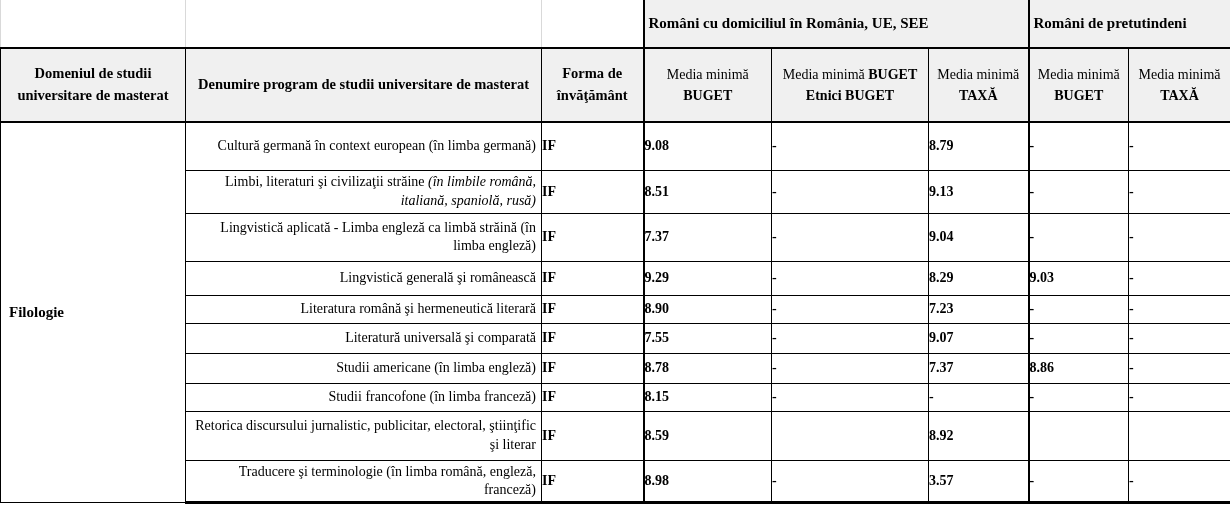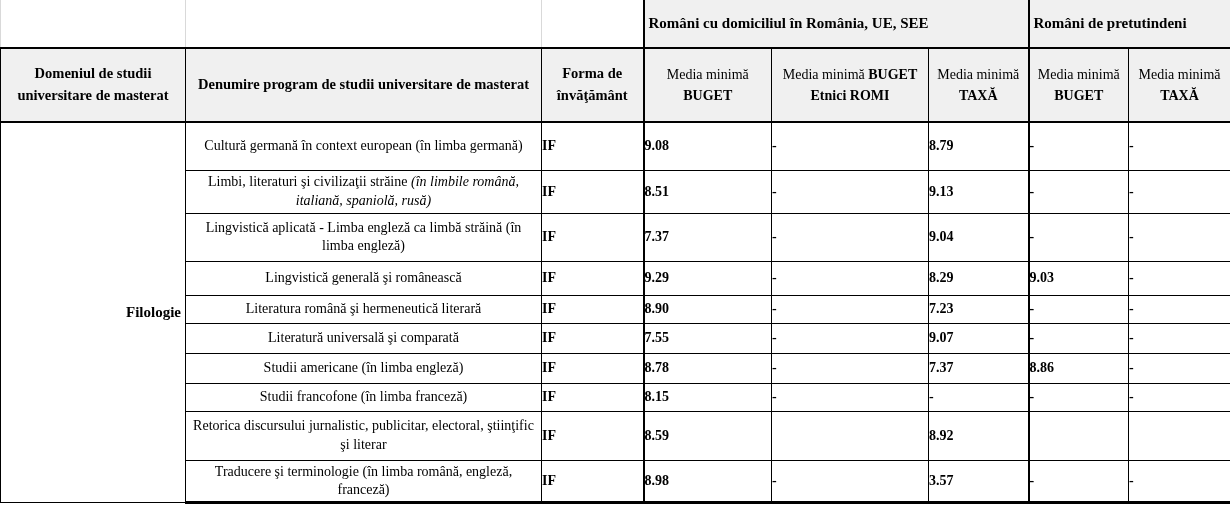--- a/index.html
+++ b/index.html
@@ -53,26 +53,26 @@
     border-bottom: 2px solid #000000;
     line-height: 1.5;
   }
   th.main-col { font-weight: bold; font-size: 14.5px; }
   th.sub .b { font-weight: bold; }
   th.vthick, td.vthick { border-left: 2px solid #000000; }
   
   td.domain-cell {
     font-weight: bold;
     font-size: 15px;
-    text-align: right;
+    text-align: left;
     padding-left: 8px;
     vertical-align: middle;
   }
   td.program {
-    text-align: center;
+    text-align: right;
     line-height: 1.32;
     padding: 2px 5px;
   }
   td.program .it { font-style: italic; }
   td.val { text-align: left; padding: 0; font-weight: bold; }
   tr.rw1  { height: 48px; }
   tr.rw2  { height: 43px; }
   tr.rw3  { height: 48px; }
   tr.rw4  { height: 34px; }
   tr.rw5  { height: 28px; padding-left: 26px; }
@@ -111,21 +111,21 @@
   <tr class="colhead">
     <th class="main-col">Domeniul de studii universitare de masterat</th>
     <th class="main-col">Denumire program de studii universitare de masterat</th>
     <th class="main-col">Forma de învăţământ</th>
     <th class="sub vthick">
       <span>Media minimă</span> <span class="b"></span><br>
       <span class="b">BUGET</span>
     </th>
     <th class="sub">
       <span>Media minimă</span> <span class="b">BUGET</span><br>
-      <span class="b">Etnici ROMI</span>
+      <span class="b">Etnici BUGET</span>
     </th>
     <th class="sub">
       <span>Media minimă</span> <span class="b"></span><br>
       <span class="b">TAXĂ</span>
     </th>
     <th class="sub vthick">
       <span>Media minimă</span> <span class="b"></span><br>
       <span class="b">BUGET</span>
     </th>
     <th class="sub">

